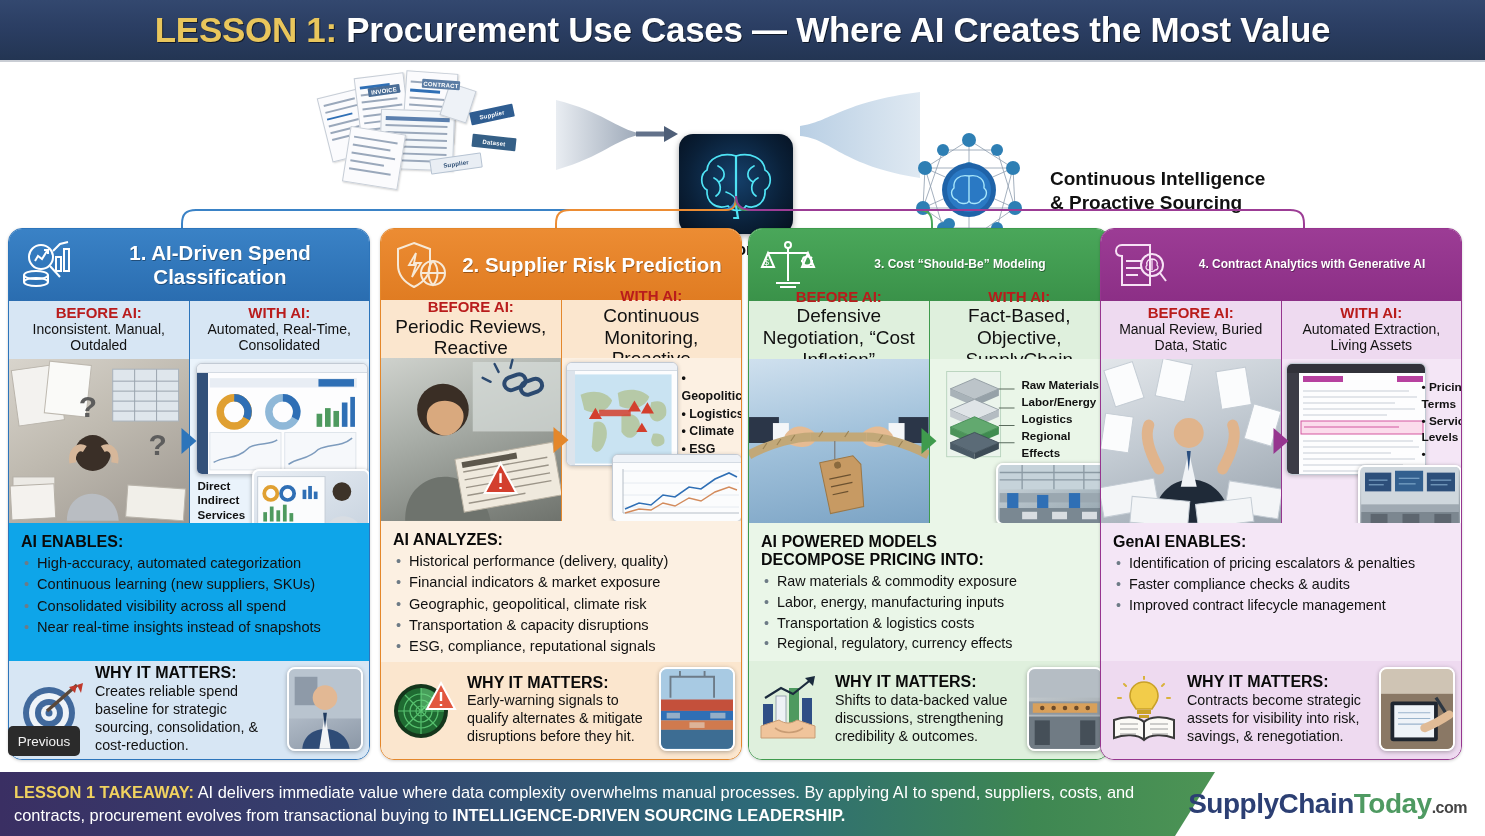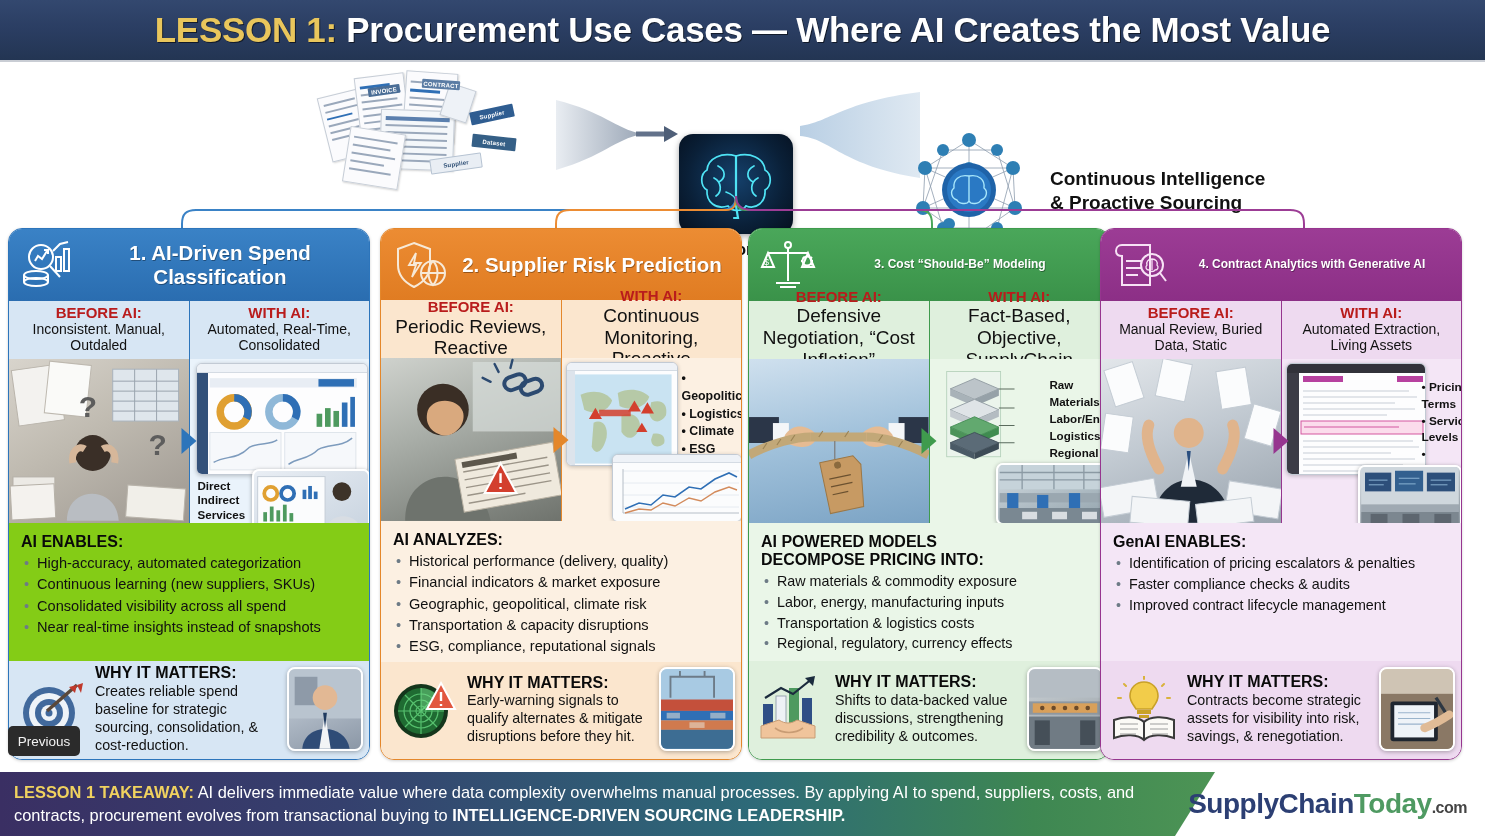--- a/index.html
+++ b/index.html
@@ -134,21 +134,21 @@
   .dashcard { position:absolute; border-radius:6px; background:#fdfdfe;
               border:1px solid #c2cad4; box-shadow:0 1px 4px rgba(0,0,0,.22); overflow:hidden; }
 
   .minilist { position:absolute; font-size:12.4px; font-weight:bold; color:#111; line-height:1.42; }
   .minilist div::before { content:"• "; }
   .stacklist { position:absolute; font-size:11.6px; font-weight:bold; color:#111; line-height:1.46; }
   .dirlist { position:absolute; font-size:11.6px; font-weight:bold; color:#111; line-height:1.25; }
 
   
   .bullets { flex:1; padding:10px 10px 4px 12px; }
-  .c1 .bullets { background:#84cc16; } .c2 .bullets { background:#fcf0e2; }
+  .c1 .bullets { background:#0ea5e9; } .c2 .bullets { background:#fcf0e2; }
   .c3 .bullets { background:#eaf6e8; } .c4 .bullets { background:#f4e6f6; }
   .bl-head { font-size:16px; font-weight:bold; color:#0a0a0a; margin-bottom:2px; line-height:1.12; }
   .bl-item { font-size:14.6px; color:#111; line-height:1.46; padding-left:16px; position:relative; }
   .bl-item::before { content:"•"; position:absolute; left:3px; color:#6d7b86; }
   .c3 .bl-item, .c4 .bl-item { font-size:14.3px; }
 
   
   .why { height:98px; display:flex; align-items:center; gap:7px; padding:4px 6px 6px 7px; }
   .c1 .why { background:#d7e6f4; } .c2 .why { background:#fbe6ce; }
   .c3 .why { background:#dff0dd; } .c4 .why { background:#eedaf0; }
@@ -686,21 +686,21 @@
               <path d="M14 70 V78 L42 90 V82 Z" fill="#4c9359"></path>
                 <path d="M70 70 V78 L42 90 V82 Z" fill="#3f8b50"></path>
               <path d="M14 88 L42 76 L70 88 L42 100 Z" fill="#5b6b77" stroke="#3d4b56"></path>
               <path d="M14 88 V95 L42 107 V100 Z" fill="#4a5a66"></path>
                 <path d="M70 88 V95 L42 107 V100 Z" fill="#3d4b56"></path>
             </g>
             <g stroke="#5a6b5d" stroke-width="1.2">
               <path d="M70 26 H88 M70 48 H88 M70 68 H88 M70 88 H88"></path>
             </g>
           </svg>
-          <div class="stacklist" style="left:92px; top:18px;margin-left:28px;">
+          <div class="stacklist" style="left:92px; top:18px;">
             <div>Raw Materials</div>
             <div>Labor/Energy</div>
             <div>Logistics</div>
             <div>Regional Effects</div>
           </div>
           <div class="thumb" style="left:66px; top:104px; width:114px; height:62px; background:linear-gradient(160deg,#d5dde2,#8fa0aa);">
             <svg viewBox="0 0 114 62" style="width:100%;height:100%">
               <rect x="0" y="0" width="114" height="26" fill="#c6d3da"></rect>
               <g stroke="#8b9aa4" stroke-width="1.4" fill="none">
                 <path d="M0 8 H114 M0 16 H114 M24 0 V26 M58 0 V26 M90 0 V26"></path>

